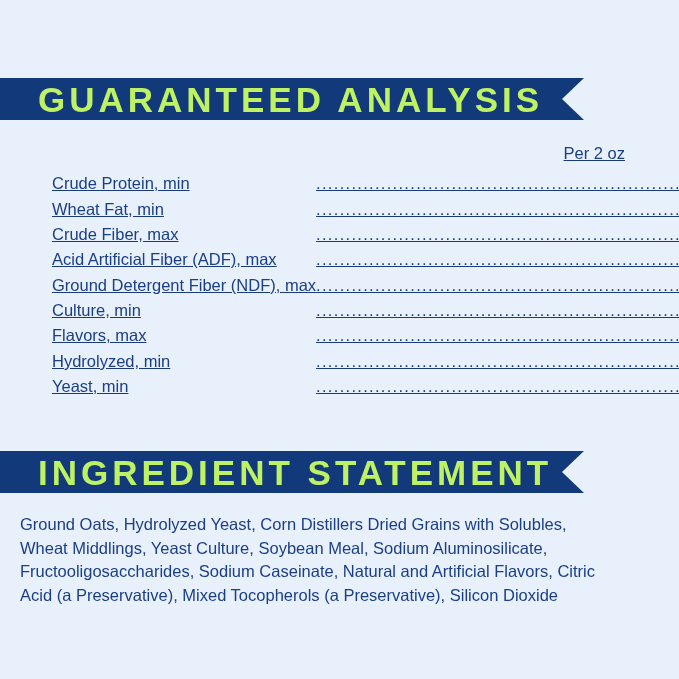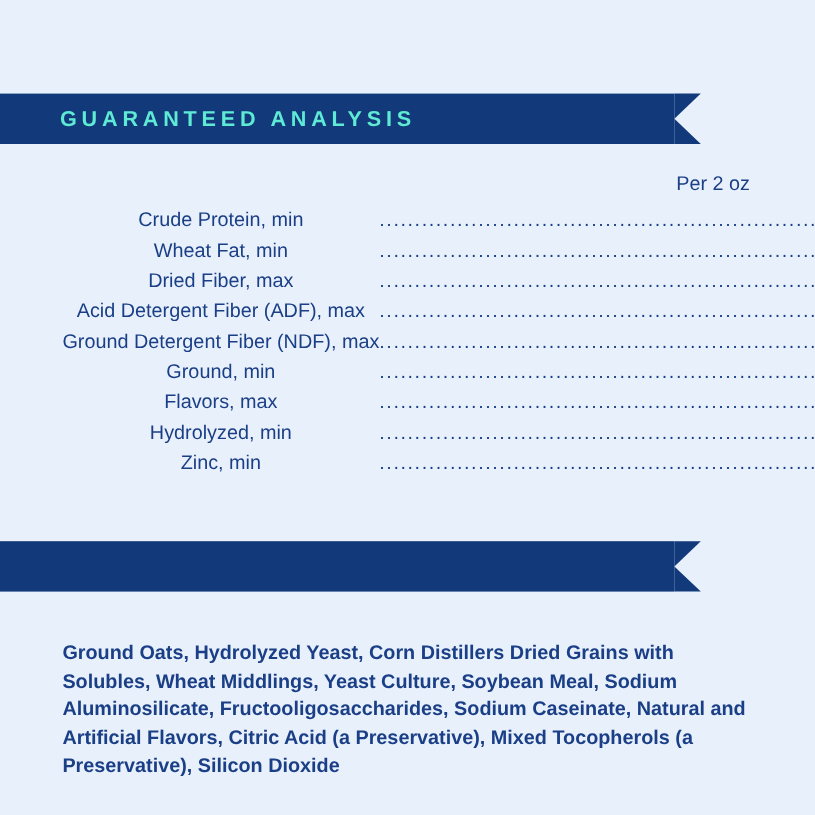--- a/index.html
+++ b/index.html
@@ -24,25 +24,25 @@
   
   .banner {
     position: relative;
     height: 42px;
     background: #123a7a;
     display: flex;
     align-items: center;
     margin-left: 0;
   }
   .banner .banner-text {
-    color: #5eead4;
-    font-size: 18px;
+    color: #bef264;
+    font-size: 35px;
     font-weight: bold;
     letter-spacing: 4px;
-    padding-left: 50px;
+    padding-left: 38px;
     line-height: 1;
     white-space: nowrap;
   }
   
   .banner .notch {
     position: absolute;
     top: 0;
     right: -22px;
     width: 0;
     height: 0;
@@ -55,20 +55,21 @@
     width: 100%;
   }
 
   .banner-ga { width: 562px; }
   .banner-is { width: 562px; }
 
   
   .ga-block {
     padding: 0 52px 0 52px;
     margin-top: 24px;
+    text-decoration: underline;
   }
   .per-row {
     text-align: right;
     font-size: 16.5px;
     color: #1a3f86;
     padding-right: 2px;
     margin-bottom: 8px;
   }
   table.ga {
     width: 100%;
@@ -77,40 +78,38 @@
     color: #1a3f86;
   }
   table.ga td {
     padding: 3.2px 0;
     white-space: nowrap;
     vertical-align: bottom;
   }
   td.label {
     width: 1%;
     padding-right: 4px;
-    text-align: center;
   }
   td.dots {
     width: 98%;
     overflow: hidden;
     position: relative;
   }
   td.dots .leader {
     display: block;
     overflow: hidden;
     white-space: nowrap;
     letter-spacing: 1.3px;
     color: #1a3f86;
   }
 
   
   .is-block {
-    padding: 0 52px;
-    margin-top: 40px;
-    font-weight: bold;
+    padding: 0 20px;
+    margin-top: 20px;
   }
   .is-text {
     font-size: 16.5px;
     line-height: 1.42;
     color: #1a3f86;
     max-width: 580px;
   }
 
   .spacer-top { height: 78px; }
   .spacer-mid { height: 52px; }
@@ -142,76 +141,77 @@
 
         </tr>
         <tr>
           <td class="label">Wheat Fat, min</td>
           <td class="dots">
               <span class="leader">....................................................................................................</span>
             </td>
 
         </tr>
         <tr>
-          <td class="label">Dried Fiber, max</td>
-          <td class="dots">
-              <span class="leader">....................................................................................................</span>
-            </td>
-
-        </tr>
-        <tr>
-          <td class="label">Acid Detergent Fiber (ADF), max</td>
+          <td class="label">Crude Fiber, max</td>
+          <td class="dots">
+              <span class="leader">....................................................................................................</span>
+            </td>
+
+        </tr>
+        <tr>
+          <td class="label">Acid Artificial Fiber (ADF), max</td>
           <td class="dots">
               <span class="leader">....................................................................................................</span>
             </td>
 
         </tr>
         <tr>
           <td class="label">Ground Detergent Fiber (NDF), max</td>
           <td class="dots">
               <span class="leader">....................................................................................................</span>
             </td>
 
         </tr>
         <tr>
-          <td class="label">Ground, min</td>
+          <td class="label">Culture, min</td>
           <td class="dots">
               <span class="leader">....................................................................................................</span>
             </td>
 
         </tr>
         <tr>
           <td class="label">Flavors, max</td>
           <td class="dots">
               <span class="leader">....................................................................................................</span>
             </td>
 
         </tr>
         <tr>
           <td class="label">Hydrolyzed, min</td>
           <td class="dots">
               <span class="leader">....................................................................................................</span>
             </td>
 
         </tr>
         <tr>
-          <td class="label">Zinc, min</td>
+          <td class="label">Yeast, min</td>
           <td class="dots">
               <span class="leader">....................................................................................................</span>
             </td>
 
         </tr>
       </tbody>
     </table>
   </div>
 
   <div class="spacer-mid"></div>
 
   <div class="banner-wrap">
     <div class="banner banner-is">
+      <span class="banner-text">INGREDIENT STATEMENT</span>
       <span class="notch"></span>
     </div>
   </div>
 
   <div class="is-block">
     <p class="is-text">Ground Oats, Hydrolyzed Yeast, Corn Distillers Dried Grains with Solubles, Wheat Middlings, Yeast Culture, Soybean Meal, Sodium Aluminosilicate, Fructooligosaccharides, Sodium Caseinate, Natural and Artificial Flavors, Citric Acid (a Preservative), Mixed Tocopherols (a Preservative), Silicon Dioxide</p>
   </div>
 
 </div>
 

